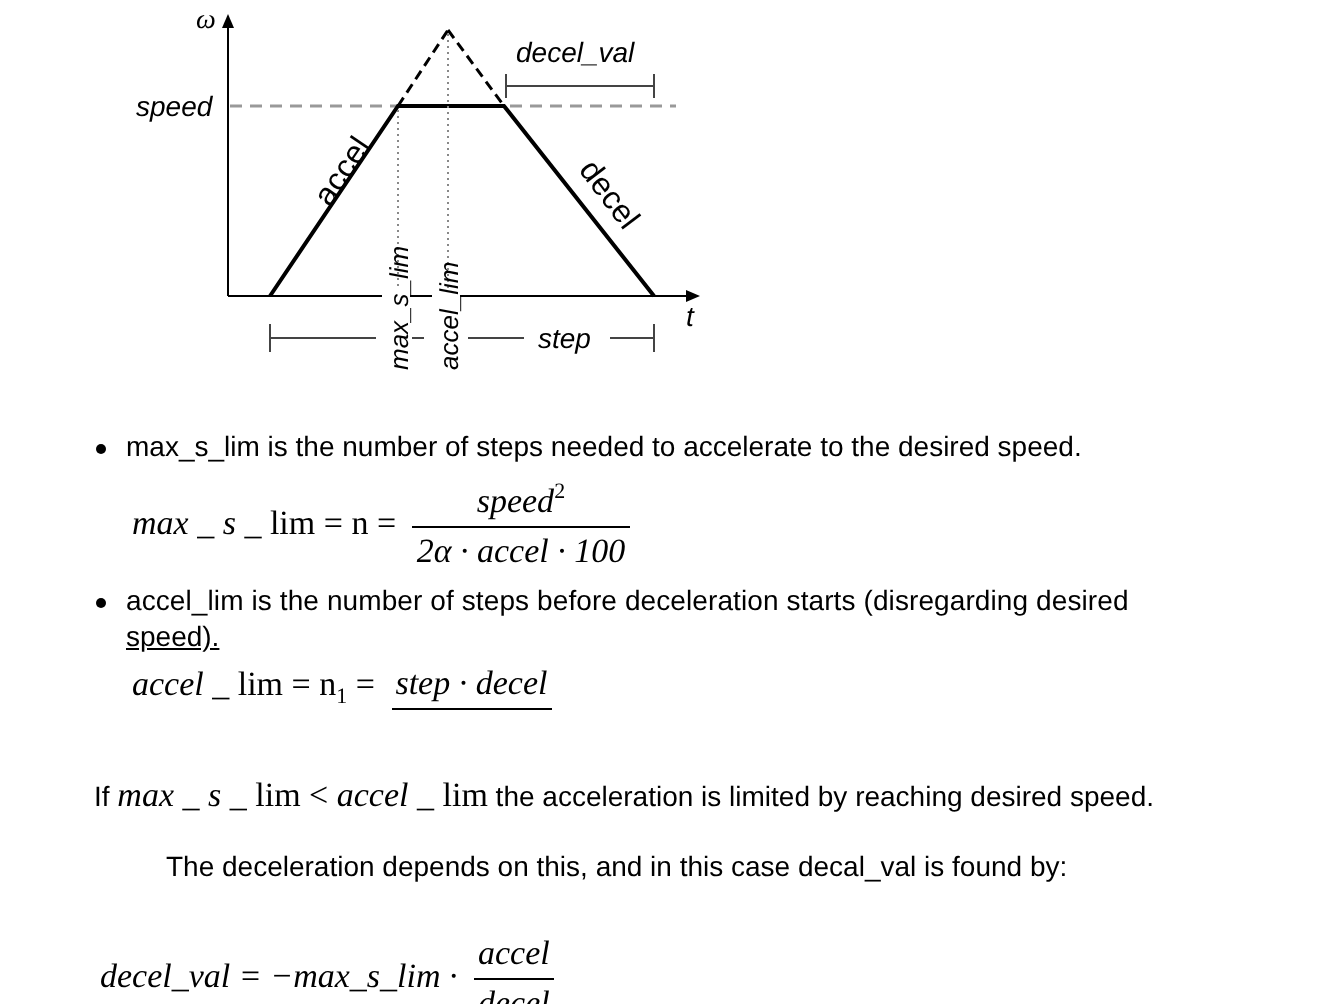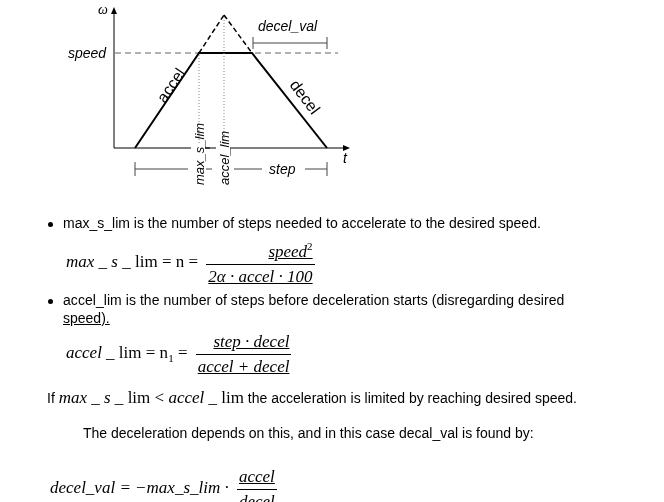--- a/index.html
+++ b/index.html
@@ -2,21 +2,21 @@
 <html><head>
 <meta charset="utf-8">
 <style>
   html, body { margin:0; padding:0; background:#ffffff; }
   body { width:664px; height:502px; position:relative; overflow:hidden; font-family:"Liberation Sans", sans-serif; color:#000; }
   .diagram { position:absolute; left:0; top:0; }
   .txt { position:absolute; font-family:"Liberation Sans", sans-serif; font-size:14px; white-space:nowrap; }
   .bullet { position:absolute; width:5px; height:5px; border-radius:50%; background:#000; }
   .eq { position:absolute; font-family:"Liberation Serif", serif; font-size:17px; white-space:nowrap; font-style:italic; }
   .eq .up { font-style:normal; }
-  .frac { display:inline-block; vertical-align:middle; text-align:right; margin-left:4px;text-decoration:underline; }
+  .frac { display:inline-block; vertical-align:middle; text-align:center; margin-left:4px; }
   .frac .num { display:block; padding:0 2px 2px 2px; border-bottom:1px solid #000; }
   .frac .den { display:block; padding:2px 2px 0 2px; }
   .sup { font-size:11px; vertical-align:7px; font-style:normal; }
   .sub { font-size:11px; vertical-align:-4px; font-style:normal; }
   .inl-math { font-family:"Liberation Serif", serif; font-style:italic; font-size:17px; }
   .inl-math .up { font-style:normal; }
 </style>
 </head>
 <body>
 
@@ -81,21 +81,20 @@
 </div>
 
 <div class="bullet" style="left:48px; top:299px;"></div>
 <div class="txt" style="left:63px; top:292px; letter-spacing:0.05px;">accel_lim is the number of steps before deceleration starts (disregarding desired</div>
 <div class="txt" style="left:63px; top:310px;text-decoration:underline;">speed).</div>
 
 <div class="eq" style="left:66px; top:332px;">
   <span>accel _ </span><span class="up">lim</span><span class="up"> = n</span><span class="sub">1</span><span class="up"> = </span>
   <span class="frac">
     <span class="num">step · decel</span>
-    <span class="den">accel + decel</span>
   </span>
 </div>
 
 <div class="txt" style="left:47px; top:388px;">
   <span>If</span>
   <span class="inl-math"><span>max _ s _ </span><span class="up">lim</span><span class="up"> &lt; </span><span>accel _ </span><span class="up">lim</span></span><span> the acceleration is limited by reaching desired speed.</span>
 </div>
 
 <div class="txt" style="left:47px; top:425px;margin-left:36px;">The deceleration depends on this, and in this case decal_val is found by:</div>
 

